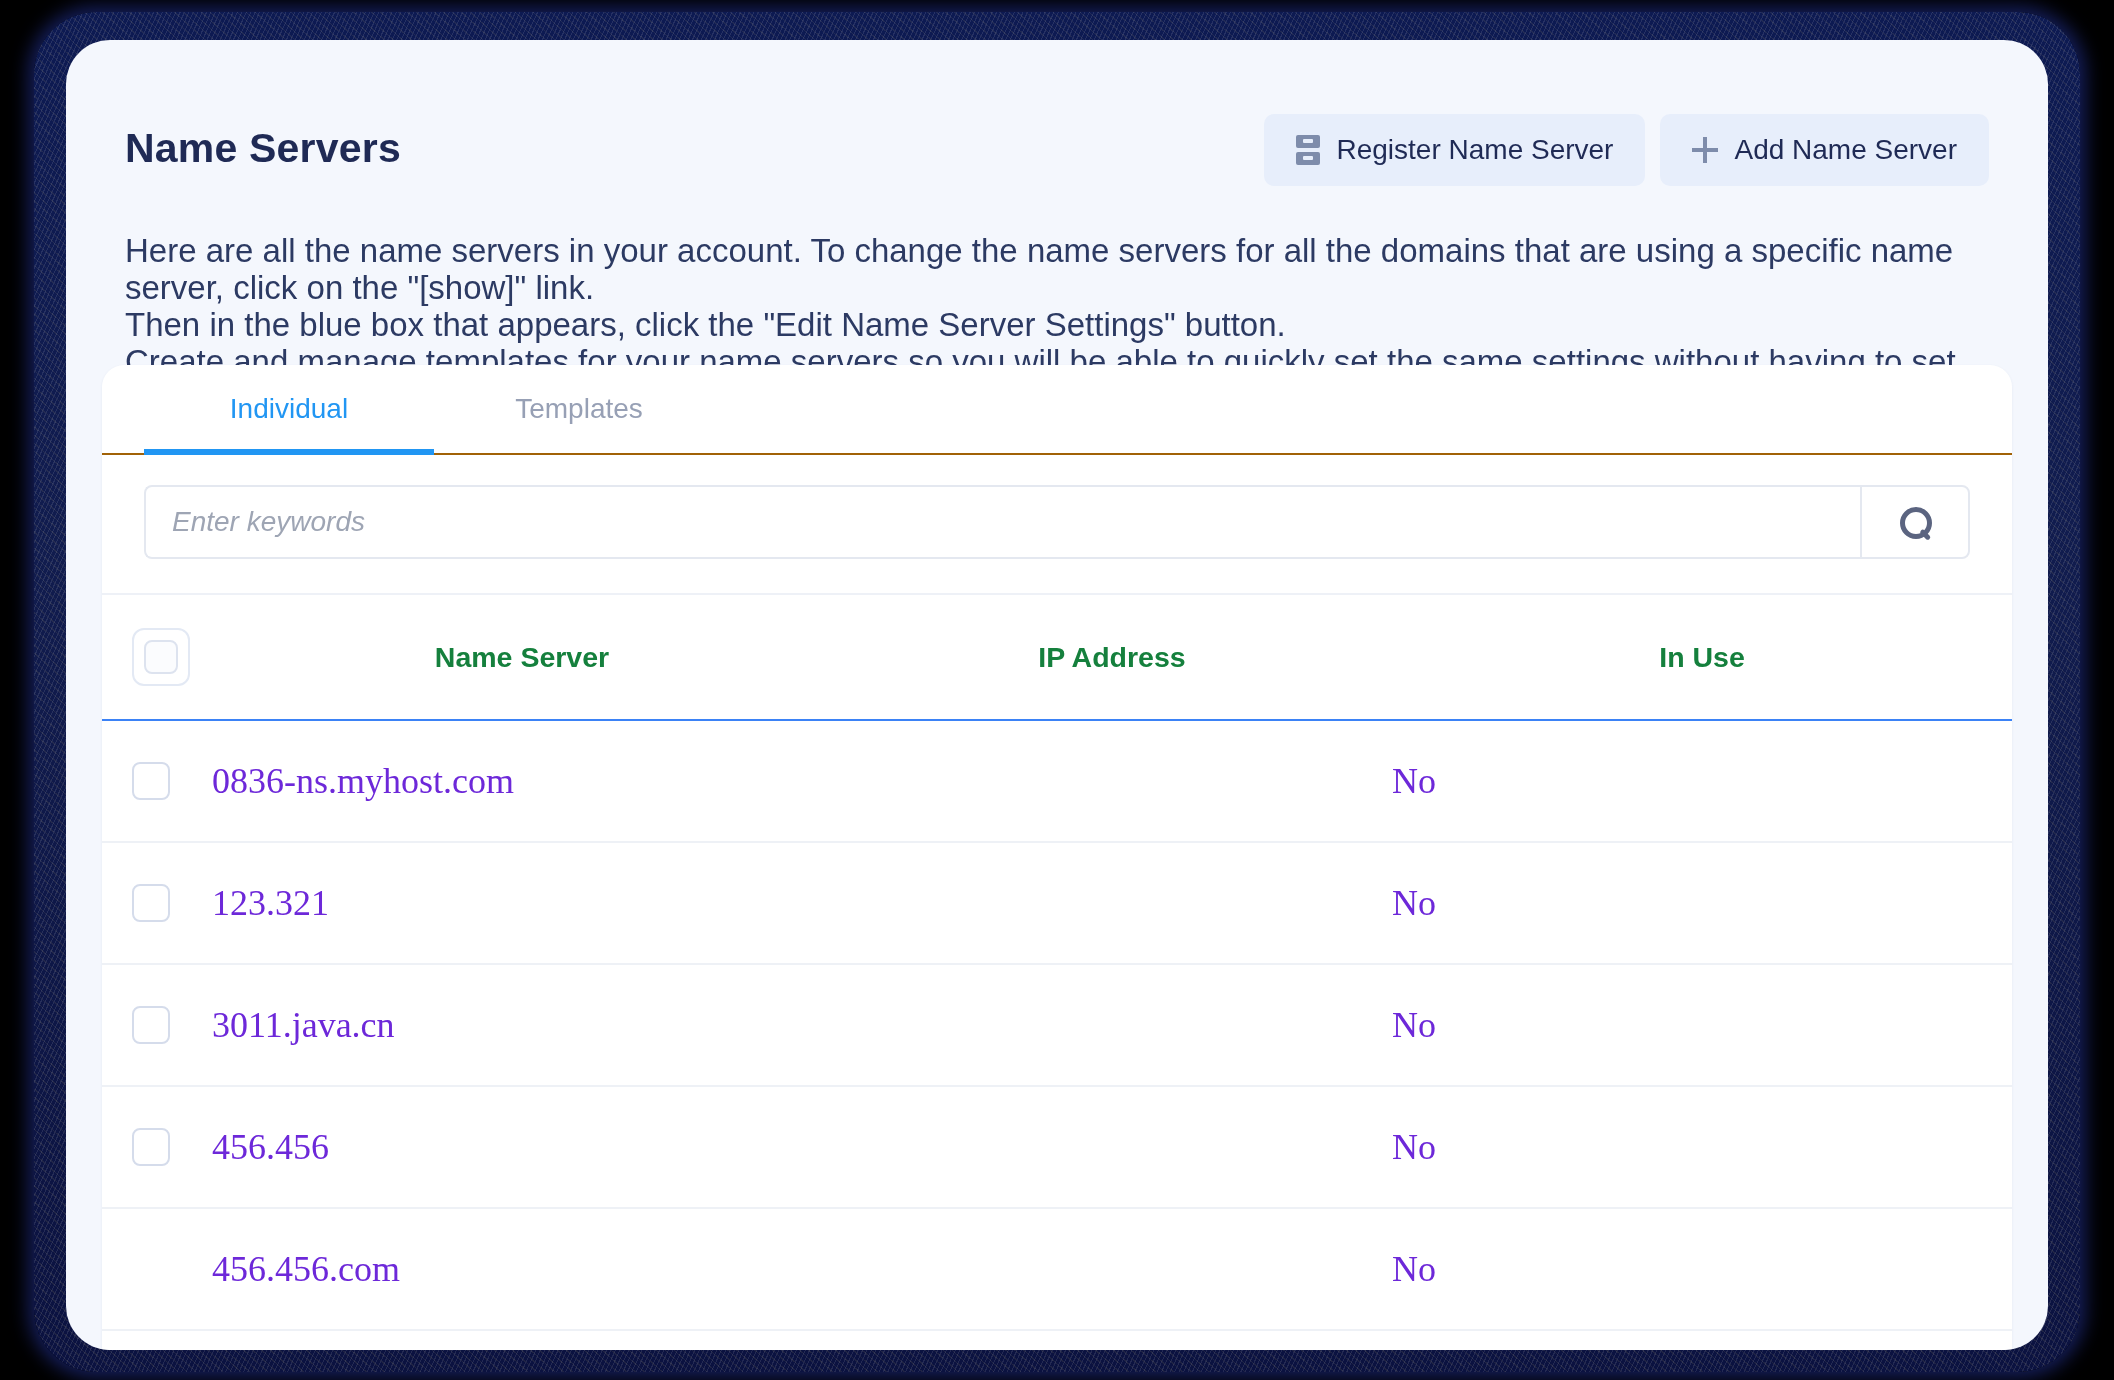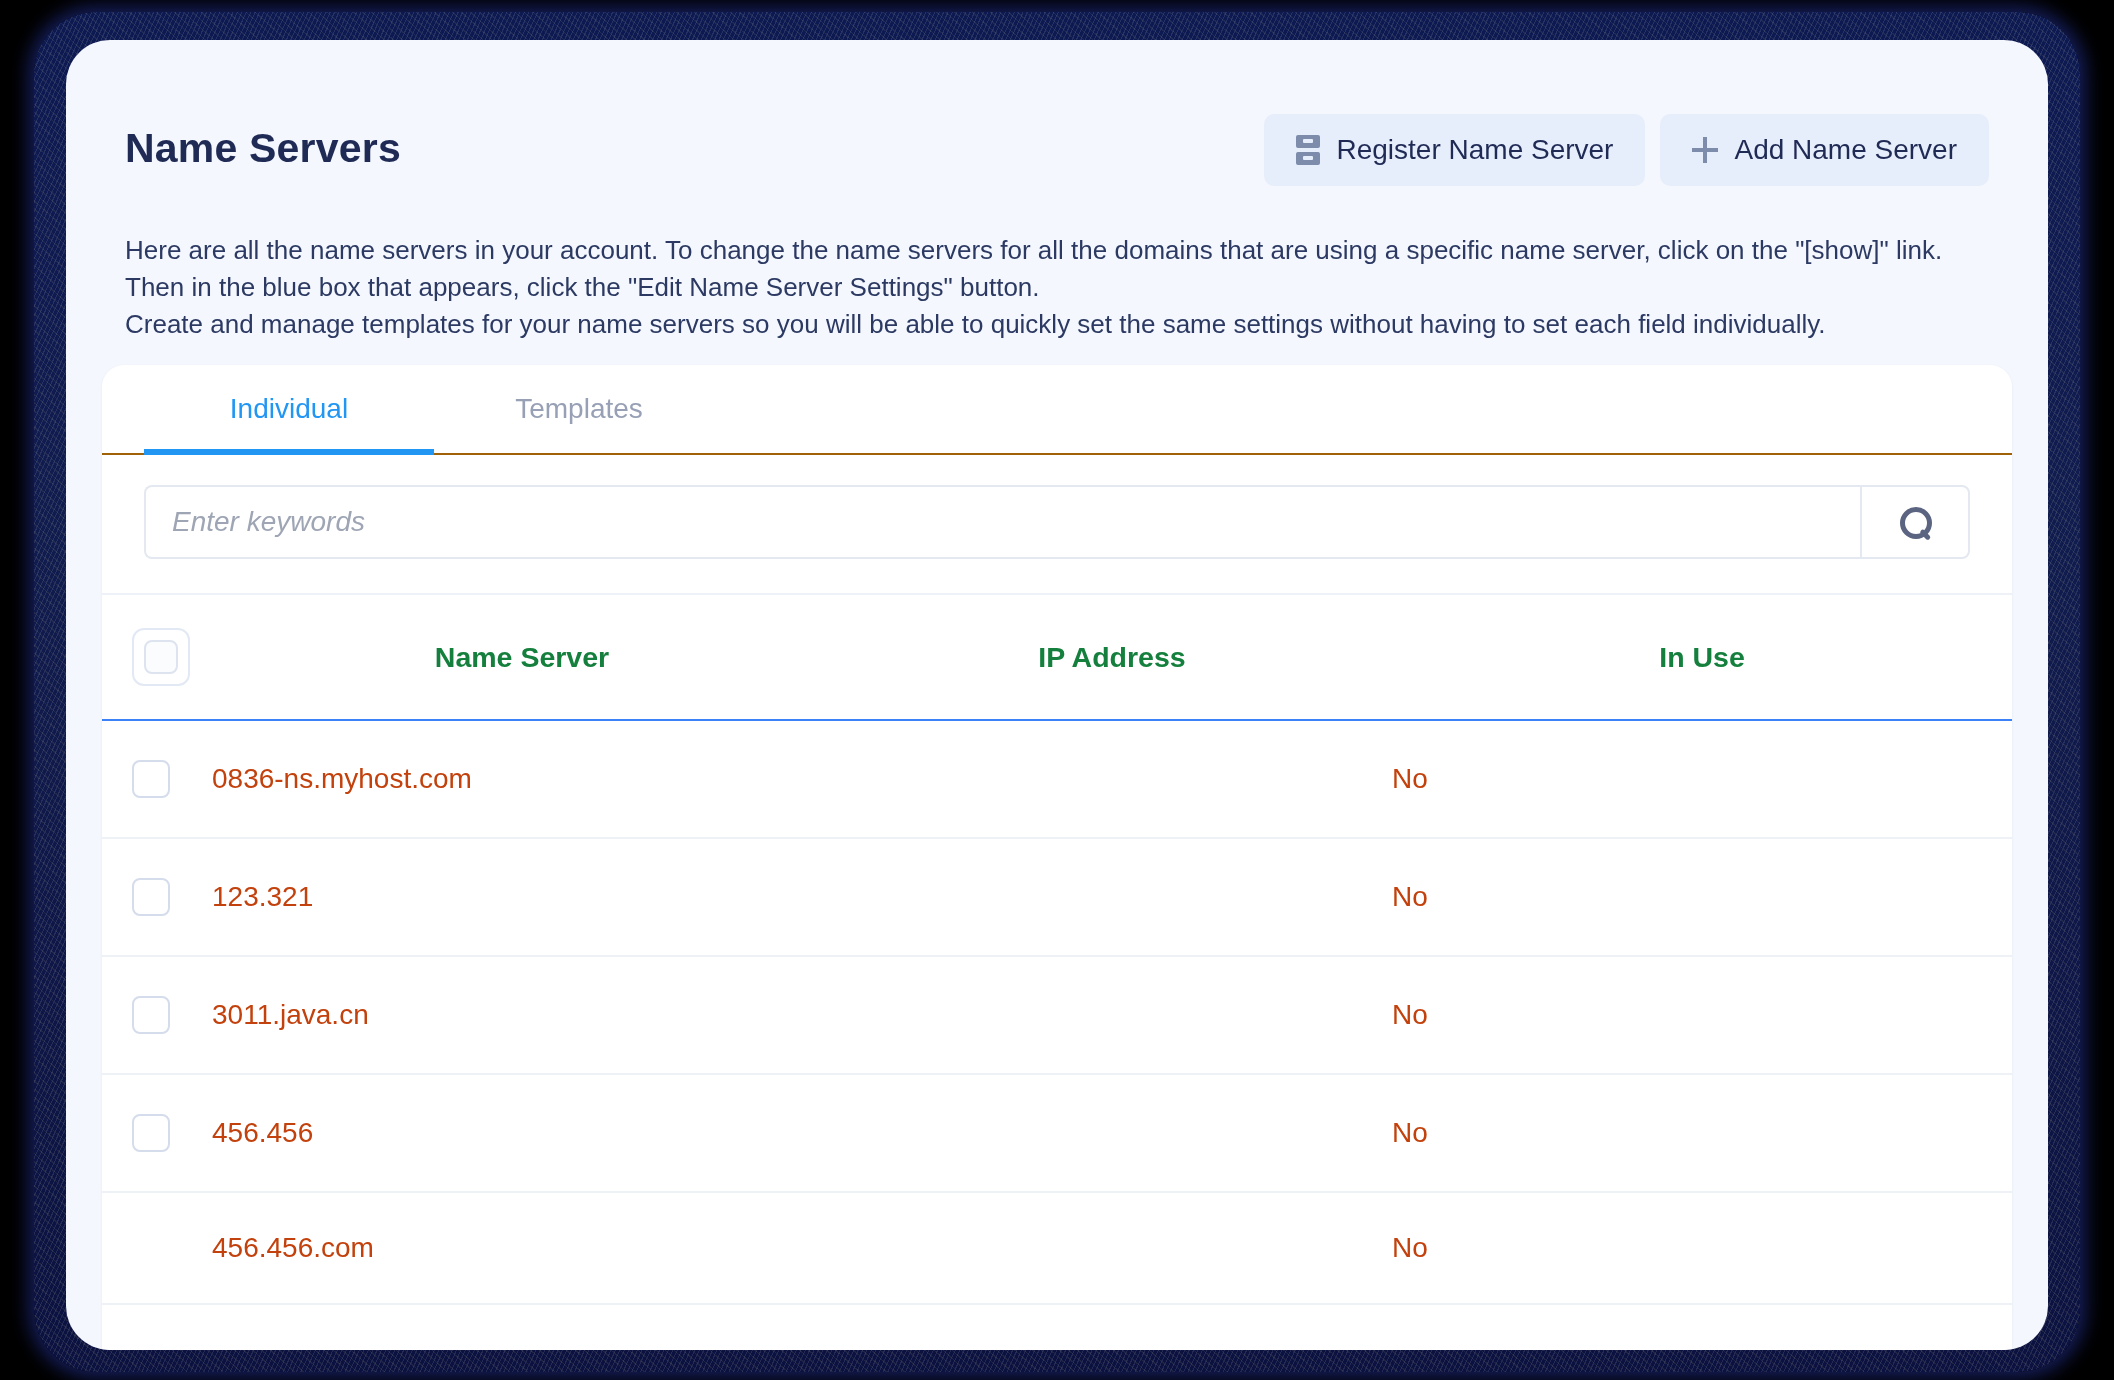--- a/index.html
+++ b/index.html
@@ -125,21 +125,21 @@
     width: 10px; height: 4px;
     background: #e7eefb;
     border-radius: 1px;
   }
 
   
   .desc {
     position: absolute;
     left: 59px; top: 192px;
     width: 1870px;
-    font-size: 26px;
+    font-size: 33px;
     line-height: 37px;
     color: #2c3a63;
   }
   .desc p { margin: 0; }
 
   
   #card {
     position: absolute;
     left: 36px; top: 325px;
     width: 1910px;
@@ -247,24 +247,25 @@
   thead th {
     text-align: center;
     font-size: 28.5px;
     color: #15803d;
     font-weight: bold;
     padding: 33px 0 33px 0;
     border-bottom: 2px solid #3b82f6;
   }
   thead th.th-check { padding-left: 30px; }
   tbody td {
-    font-size: 28px;
-    color: #c2410c;
+    font-size: 36px;
+    color: #6d28d9;
     padding: 39px 0;
     border-bottom: 2px solid #eef1f6;
+    font-family: Liberation Serif, serif;
   }
   tbody td.td-check { padding-left: 30px; }
 
   .cbx {
     width: 38px; height: 38px;
     border: 2px solid #d5dceb;
     border-radius: 8px;
     background: #fff;
     display: block;
     cursor: pointer;

